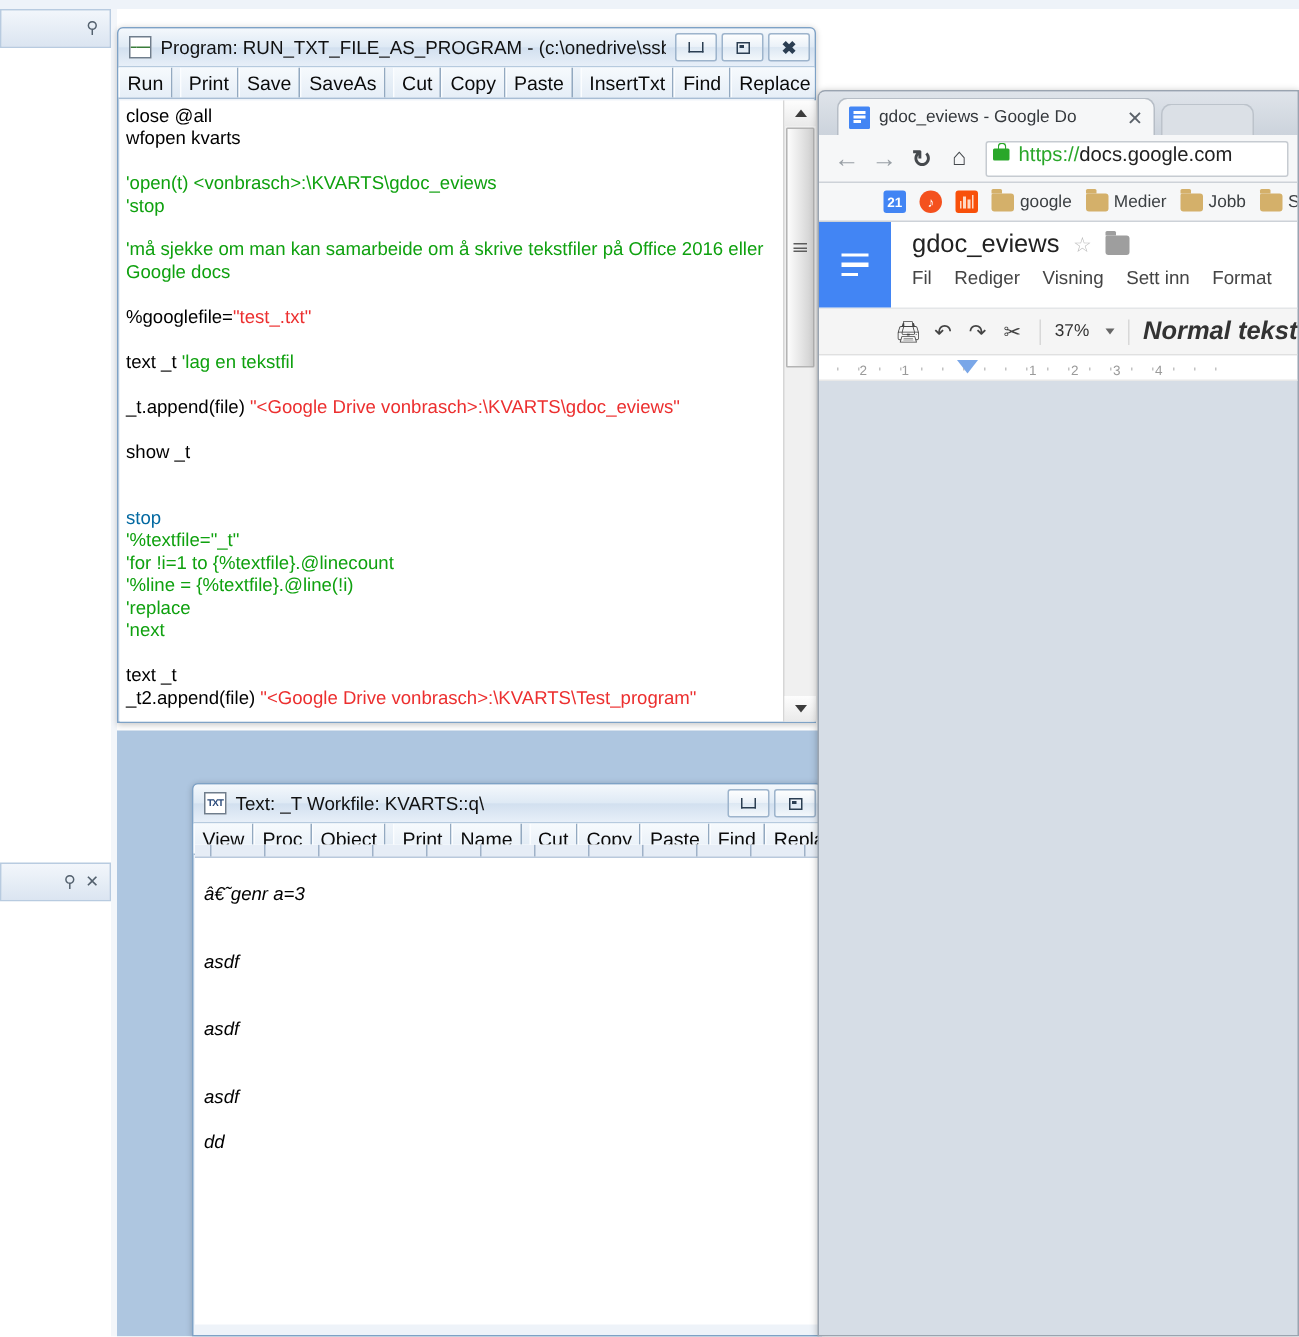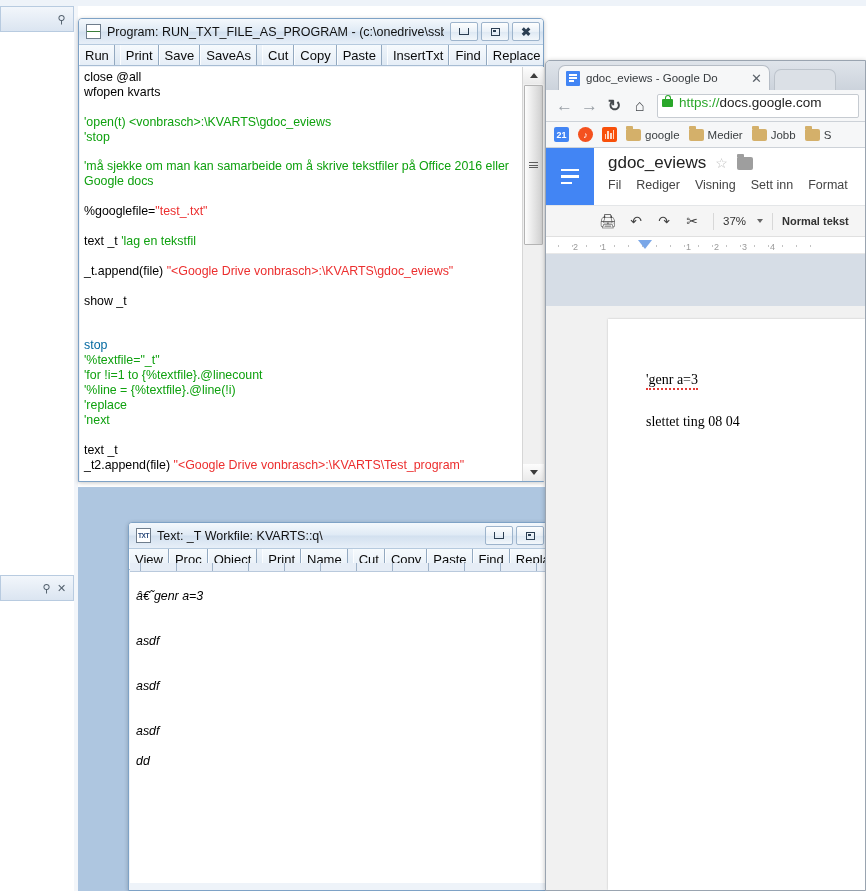--- a/index.html
+++ b/index.html
@@ -151,21 +151,21 @@
   .url { font-size: 13.5px; white-space: nowrap; }
   .url .s { color: #2aa72a; }
   .url .d { color: #222; }
 
   .ch-bookmarks { height: 26px; background: #f6f7f8; border-bottom: 1px solid #cdd2d8;
                   display: flex; align-items: center; padding: 0 5px; gap: 3px; overflow: hidden; }
   .bm { display: flex; align-items: center; gap: 4px; padding: 0 3px; flex: none; }
   .bm-label { font-size: 11.5px; color: #3c4043; white-space: nowrap; }
   .bm-cal { width: 15px; height: 15px; background: #4285f4; border-radius: 2px;
             color: #fff; font-size: 9px; font-weight: bold; display: flex;
-            align-items: center; justify-content: center; }
+            align-items: center; justify-content: center; margin-left: 35px; }
   .bm-circ { width: 15px; height: 15px; background: #f4511e; border-radius: 50%;
              color: #fff; font-size: 9px; display: flex;
              align-items: center; justify-content: center; }
   .bm-sc { width: 15px; height: 15px; background: #f8500a; border-radius: 2px;
            display: flex; align-items: flex-end; justify-content: center;
            gap: 1px; padding-bottom: 3px; }
   .bm-sc i { display: block; width: 1.6px; background: #ffd9c5; }
   .bm-folder { width: 15px; height: 12px; background: #d4b06a; border-radius: 1px 2px 2px 2px;
                position: relative; flex: none; }
   .bm-folder:before { content:""; position:absolute; top:-3px; left:0; width:7px; height:3px;
@@ -189,21 +189,21 @@
 
   .gd-toolbar { height: 31px; background: #f5f5f5; border-bottom: 1px solid #e0e0e0;
                 display: flex; align-items: center; padding-left: 50px; gap: 4px; }
   .gd-tbi { width: 24px; height: 22px; display: flex; align-items: center;
             justify-content: center; font-size: 14px; color: #444;
             font-family: "Liberation Sans", sans-serif; }
   .gd-sep { width: 1px; height: 17px; background: #d8d8d8; margin: 0 5px; }
   .gd-zoom { font-size: 11.5px; color: #333; display: flex; align-items: center; gap: 11px; }
   .gd-caret { width: 0; height: 0; border-left: 3.5px solid transparent;
               border-right: 3.5px solid transparent; border-top: 4px solid #666; }
-  .gd-style { font-size: 11px; color: #333; font-weight: bold; white-space: nowrap; }
+  .gd-style { font-size: 17px; color: #333; font-weight: bold; white-space: nowrap; font-style: italic; }
 
   .gd-ruler { height: 17px; background: #fff; border-bottom: 1px solid #e8e8e8;
               position: relative; overflow: hidden; }
   .gd-rtick { position: absolute; top: 5px; font-size: 9px; color: #9a9a9a;
               font-family: "Liberation Sans", sans-serif; }
   .gd-rdot { position: absolute; top: 8px; width: 1px; height: 2px; background: #c2c2c2; }
   .gd-indent { position: absolute; top: 3px; width: 0; height: 0;
                border-left: 7px solid transparent; border-right: 7px solid transparent;
                border-top: 9px solid #7aa7e8; }
 
@@ -462,25 +462,15 @@
         <span class="gd-rdot" style="left: 180px;"></span>
         <span class="gd-rdot" style="left: 194px;"></span>
         <span class="gd-rdot" style="left: 208px;"></span>
         <span class="gd-rdot" style="left: 222px;"></span>
         <span class="gd-rdot" style="left: 236px;"></span>
         <span class="gd-rdot" style="left: 250px;"></span>
         <span class="gd-rdot" style="left: 264px;"></span>
         <span class="gd-indent" style="left: 92px;"></span>
       </div>
 
-    <div class="gd-canvas">
-      <div class="gd-page">
-        <div class="gd-line" style="left:38px;top:53px;">
-          <span class="sq">'genr a=3</span>
-        </div>
-        <div class="gd-line" style="left:38px;top:95px;">
-          <span>slettet ting 08 04</span>
-        </div>
-      </div>
-    </div>
   </div>
 
 </div>
 
 </body></html>

